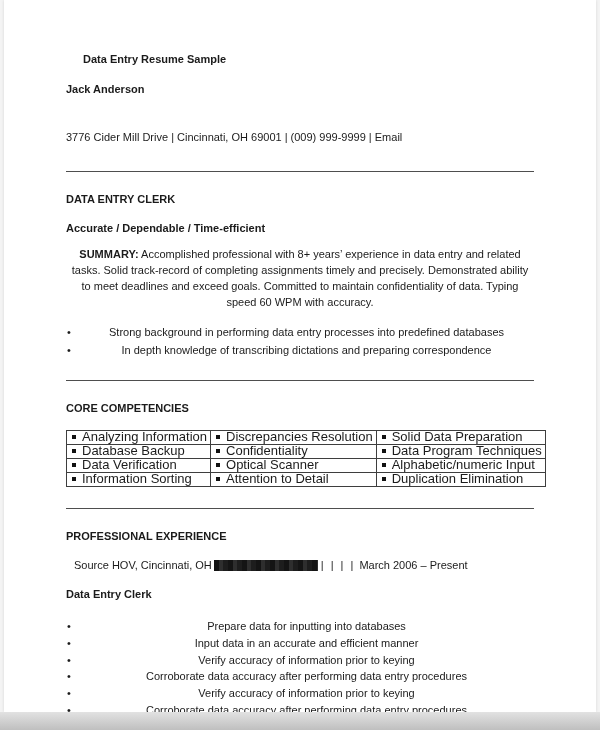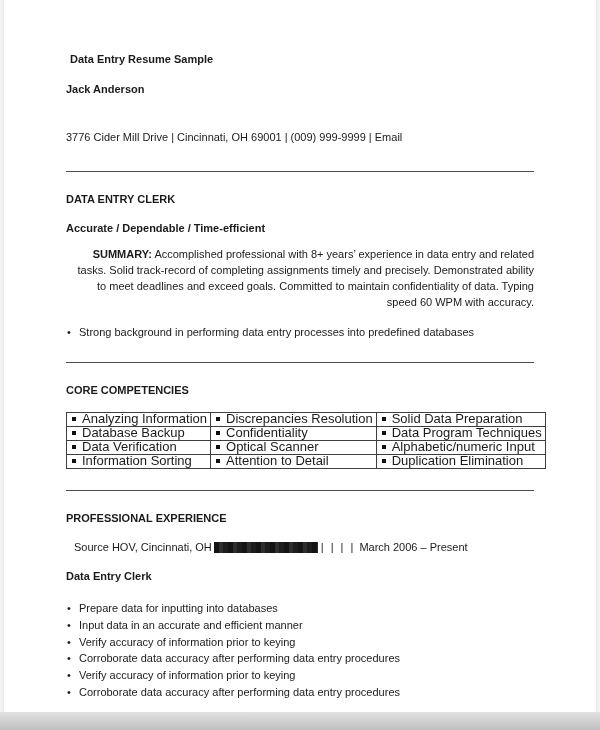--- a/index.html
+++ b/index.html
@@ -20,32 +20,32 @@
     font-size:11px;
     line-height:14px;
   }
   .bottom-shade {
     position:absolute;
     left:0; right:0; bottom:0;
     height:18px;
     background:linear-gradient(#e2e2e2,#bfbfbf);
   }
   .b { font-weight:bold; }
-  .title   { margin:0 0 16px 4px; }
+  .title   { margin:0 0 16px 17px; }
   .name    { margin:0 0 34px 0; }
   .contact { margin:0 0 27px 0; }
   hr.rule {
     border:0;
     border-top:1px solid #4e4e4e;
     margin:0 0 20px 0;
   }
   .heading  { margin:0 0 15px 0; }
   .tagline  { margin:8px 0 11px 0; }
-  .para     { margin:0 0 13px 0; line-height:16px; text-align:right; }
-  ul.bullets { list-style:none; margin:0 0 21px 0; padding:0; }
+  .para     { margin:0 0 13px 0; line-height:16px; text-align:center; }
+  ul.bullets { list-style:none; margin:0 0 21px 0; padding:0;text-align:center; }
   ul.bullets li { line-height:18px; padding-left:13px; position:relative; }
   ul.bullets li::before {
     content:"•";
     position:absolute; left:1px; top:0;
   }
   ul.bullets.exp { margin-bottom:0; }
   ul.bullets.exp li { line-height:16.8px; }
   table.comp {
     border-collapse:collapse;
     width:100%;
@@ -89,20 +89,21 @@
 
   <hr class="rule">
 
   <p class="b heading">DATA ENTRY CLERK</p>
   <p class="b tagline">Accurate / Dependable / Time-efficient</p>
 
   <p class="para"><span class="b">SUMMARY:</span><span> Accomplished professional with 8+ years’ experience in data entry and related tasks. Solid track-record of completing assignments timely and precisely. Demonstrated ability to meet deadlines and exceed goals. Committed to maintain confidentiality of data. Typing speed 60 WPM with accuracy.</span></p>
 
   <ul class="bullets">
     <li>Strong background in performing data entry processes into predefined databases</li>
+    <li>In depth knowledge of transcribing dictations and preparing correspondence</li>
   </ul>
 
   <hr class="rule">
 
   <p class="b heading">CORE COMPETENCIES</p>
 
   <table class="comp">
     <tbody>
       <tr>
         <td><span class="sq"></span><span>Analyzing Information</span></td>

